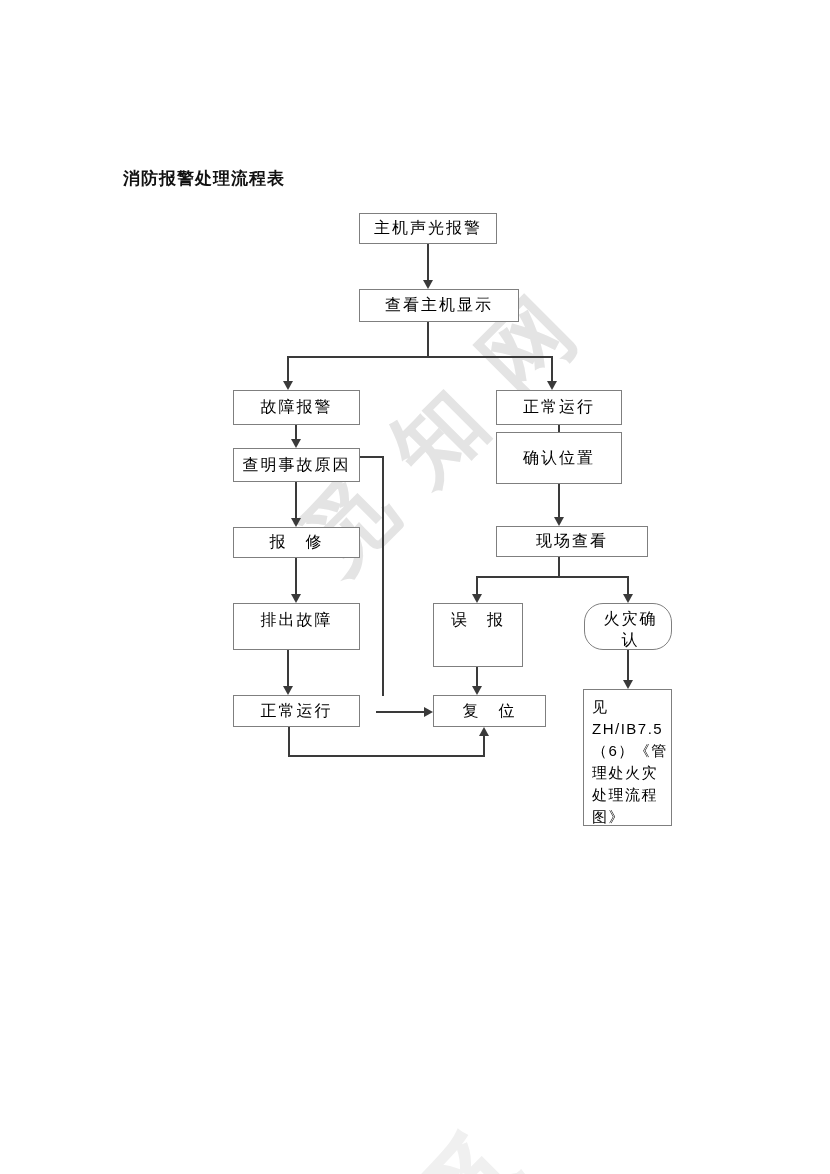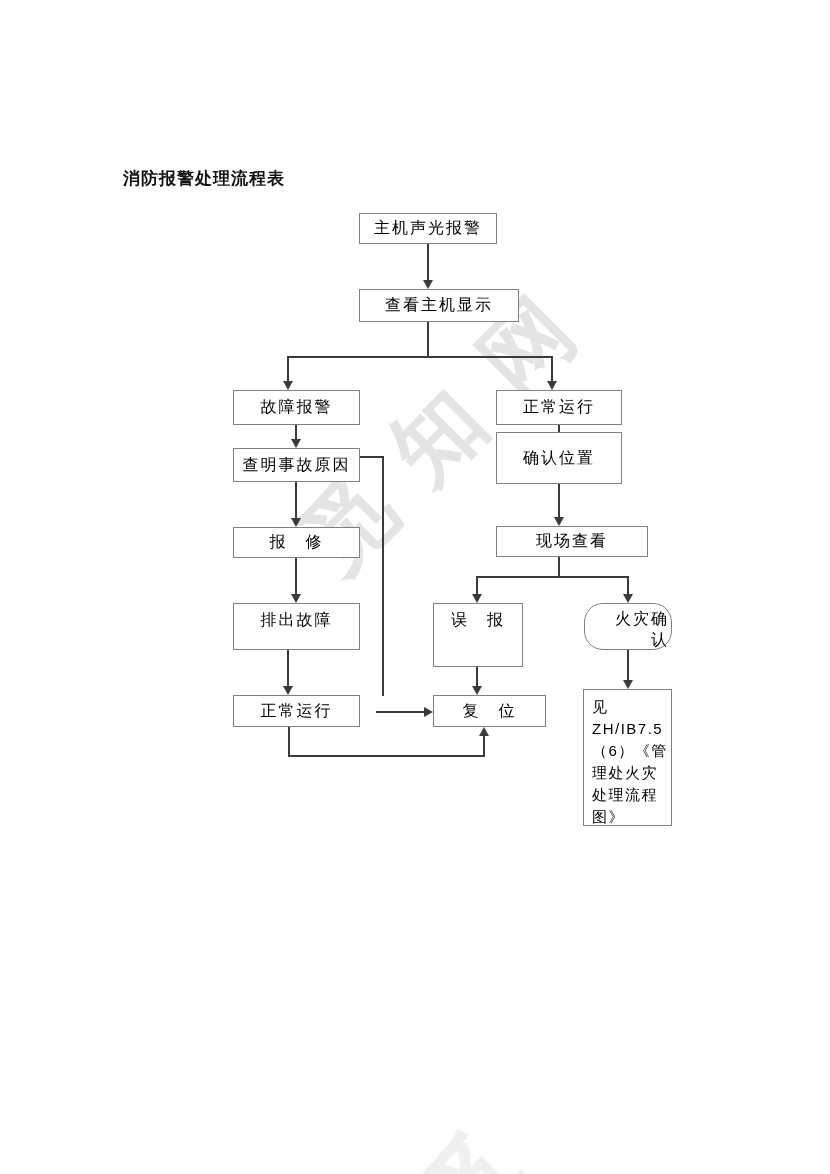--- a/index.html
+++ b/index.html
@@ -11,21 +11,21 @@
     position:absolute;left:123px;top:167px;margin:0;
     font-size:17px;font-weight:bold;letter-spacing:1px;color:#111;
   }
   .box{
     position:absolute;box-sizing:border-box;border:1px solid #7f7f7f;background:#fff;
     display:flex;align-items:center;justify-content:center;
     font-size:16px;letter-spacing:2px;color:#000000;text-align:center;z-index:2;
   }
   .box-top{align-items:flex-start;padding-top:6px;}
   .box-multi{
-    white-space:pre-wrap;display:block;text-align:right;
+    white-space:pre-wrap;display:block;text-align:center;
     padding:4px 2px 14px 7px;line-height:21px;border-radius:19px;
   }
   .box-ref{
     white-space:pre-wrap;display:block;text-align:left;
     padding:6px 2px 0 8px;font-size:15px;line-height:22px;letter-spacing:1.5px;
   }
   .ln{position:absolute;background:#3a3a3a;z-index:1;}
   .vl{width:2px;}
   .hl{height:2px;}
   .ad{position:absolute;width:0;height:0;border-left:5px solid transparent;

